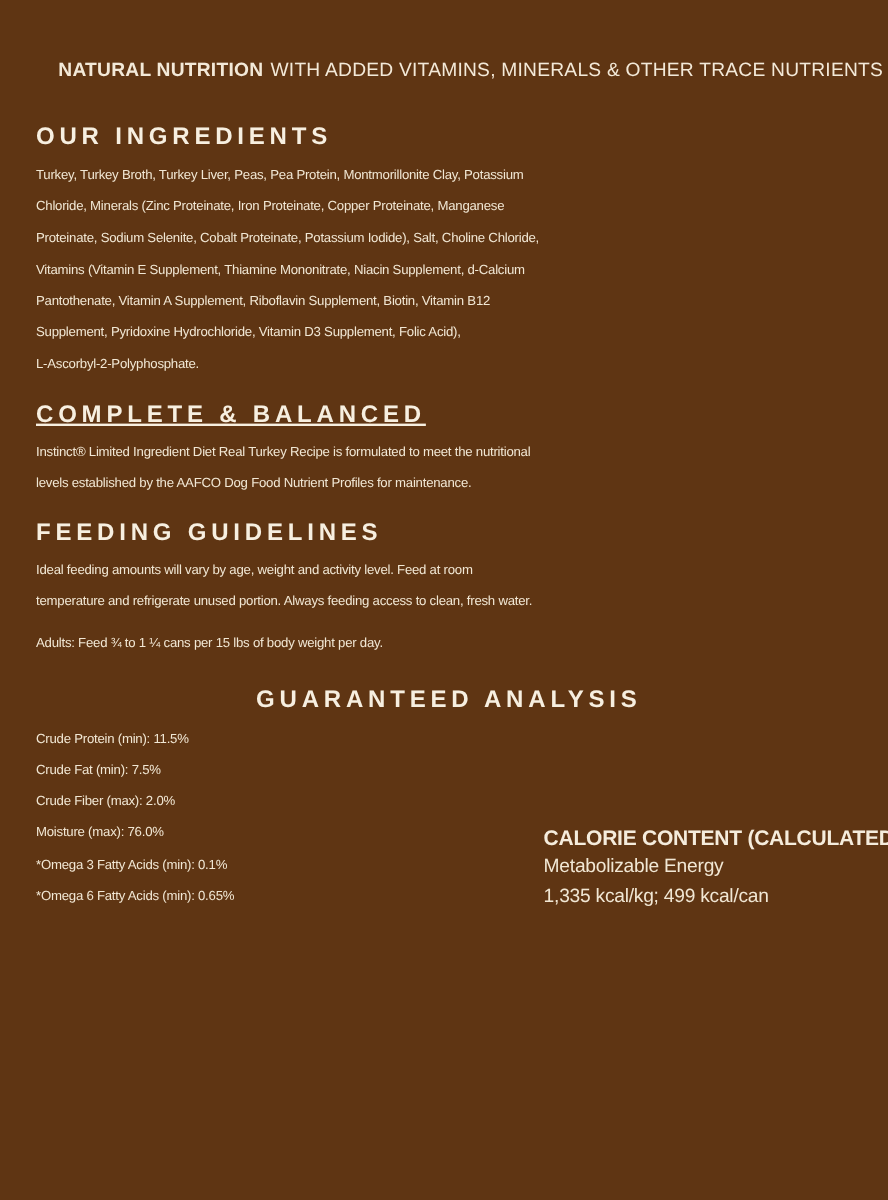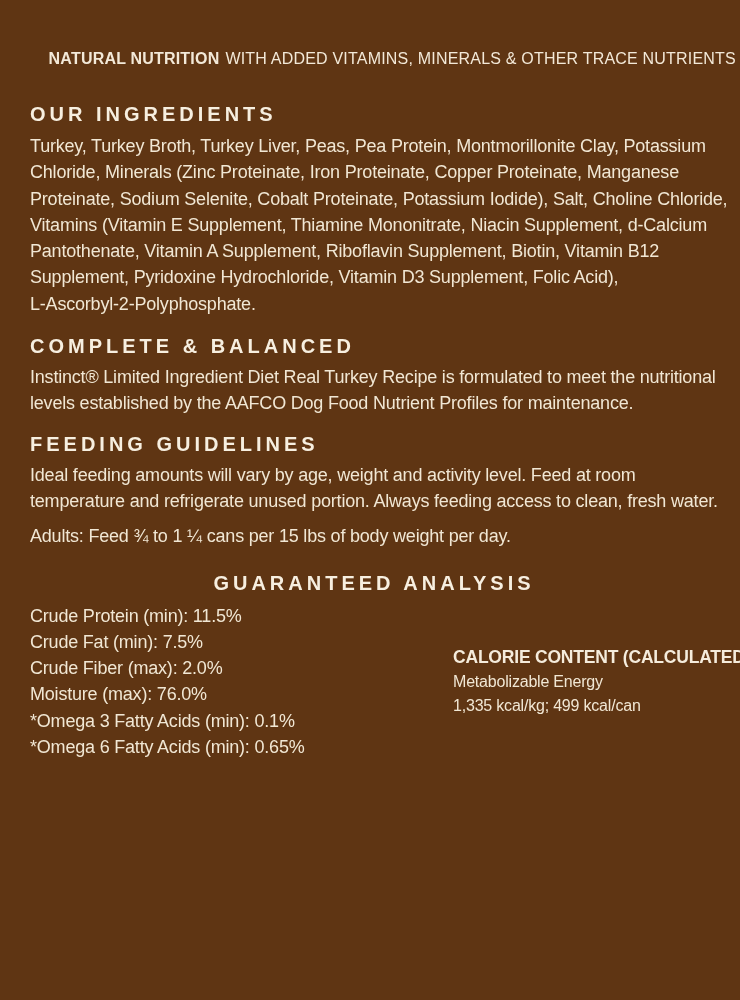--- a/index.html
+++ b/index.html
@@ -27,35 +27,35 @@
   .topnote .tn-rest { font-weight: normal; margin-left: 6px; }
   .sec-heading {
     font-weight: bold;
     font-size: 20px;
     letter-spacing: 4px;
     color: #f7efe0;
     line-height: 28px;
     white-space: pre;
   }
   .h-oi  { margin: 0 0 5px 0; }
-  .h-cb  { margin: 15px 0 4px 0; }
+  .h-cb  { margin: 15px 0 4px 0; text-decoration: underline; }
   .h-fg  { margin: 13px 0 4px 0; }
   .h-ga  { margin: 19px 0 6px 0; text-align: center; }
   .line {
-    font-size: 18px;
+    font-size: 11px;
     line-height: 26.3px;
     letter-spacing: -0.2px;
     white-space: pre;
     color: #f1e7d4;
   }
   .adults { margin-top: 9px; }
   .ga-row {
     display: flex;
     flex-direction: row;
-    align-items: center;
+    align-items: flex-end;
   }
   .ga-left { width: 423px; flex: none; }
   .ga-right { flex: 1; padding-top: 0px; }
   .cal-heading {
     font-weight: bold;
     font-size: 17.5px;
     letter-spacing: -0.2px;
     line-height: 26px;
     white-space: pre;
     color: #f5ecdc;

